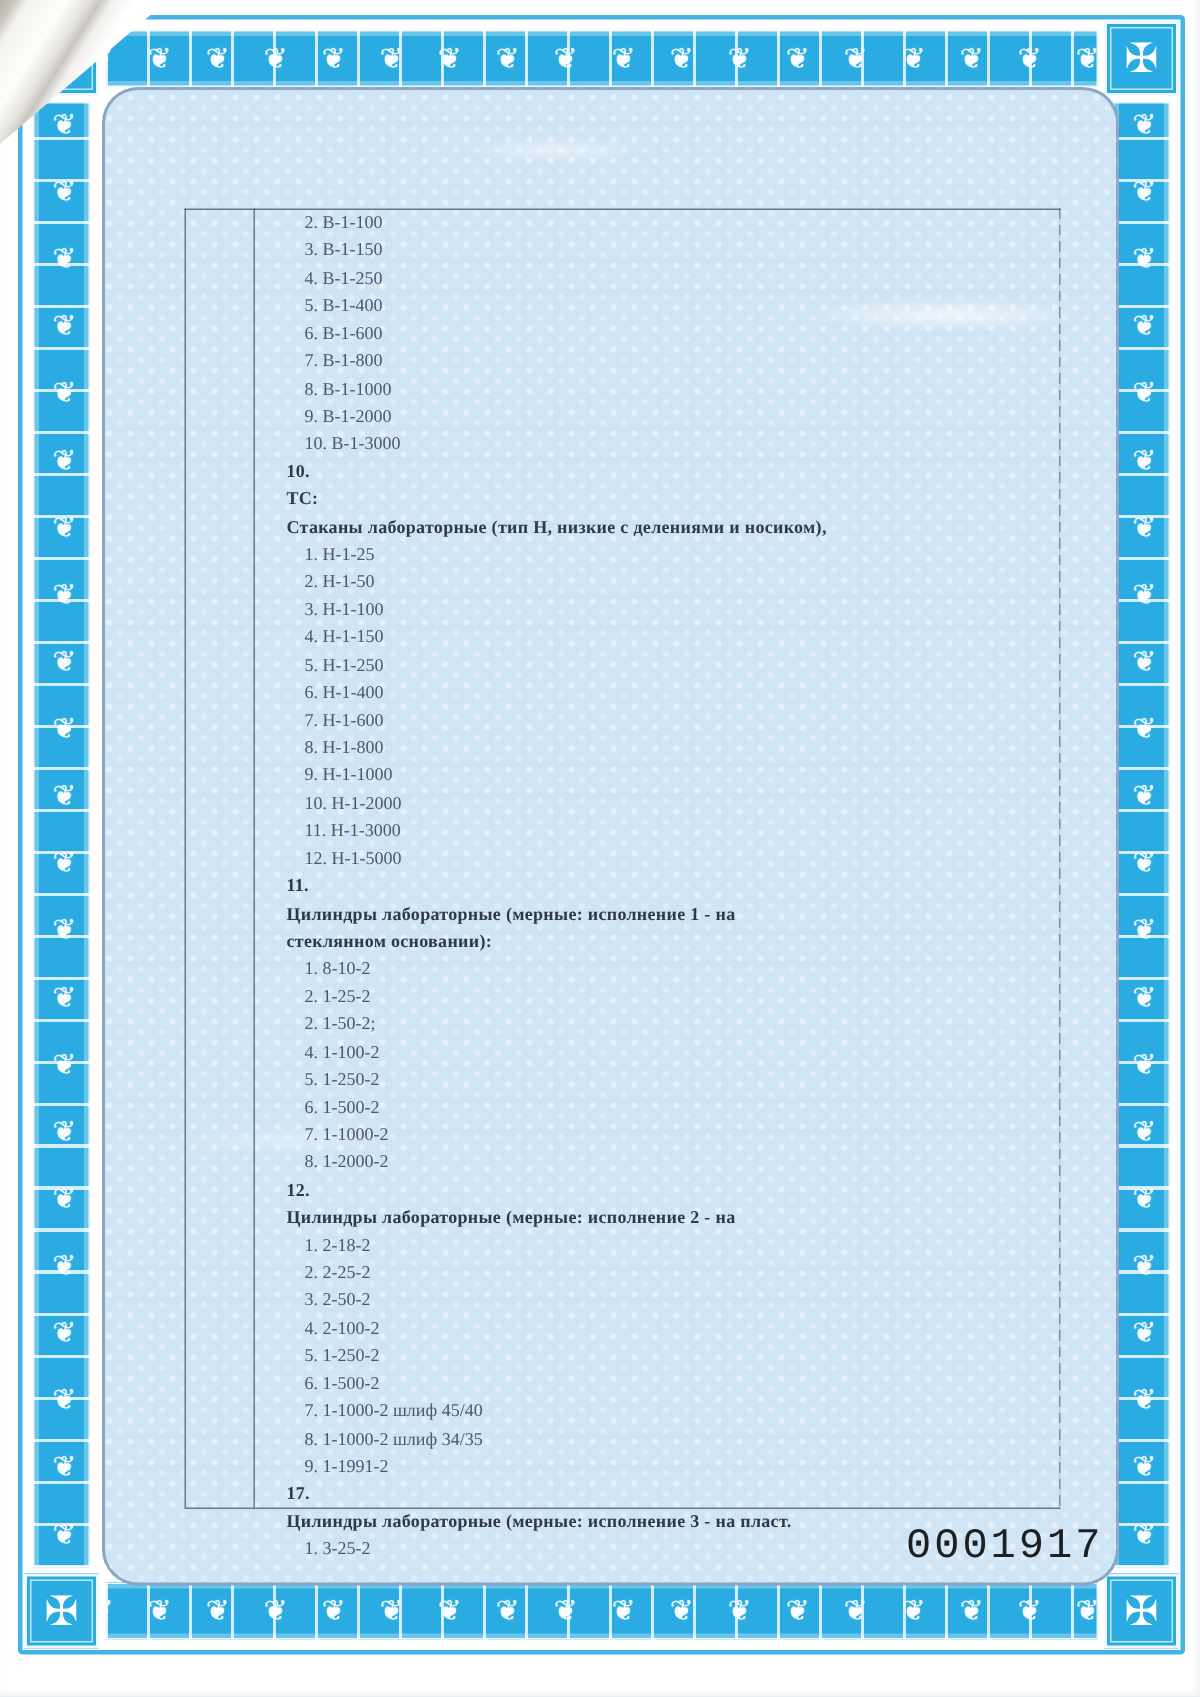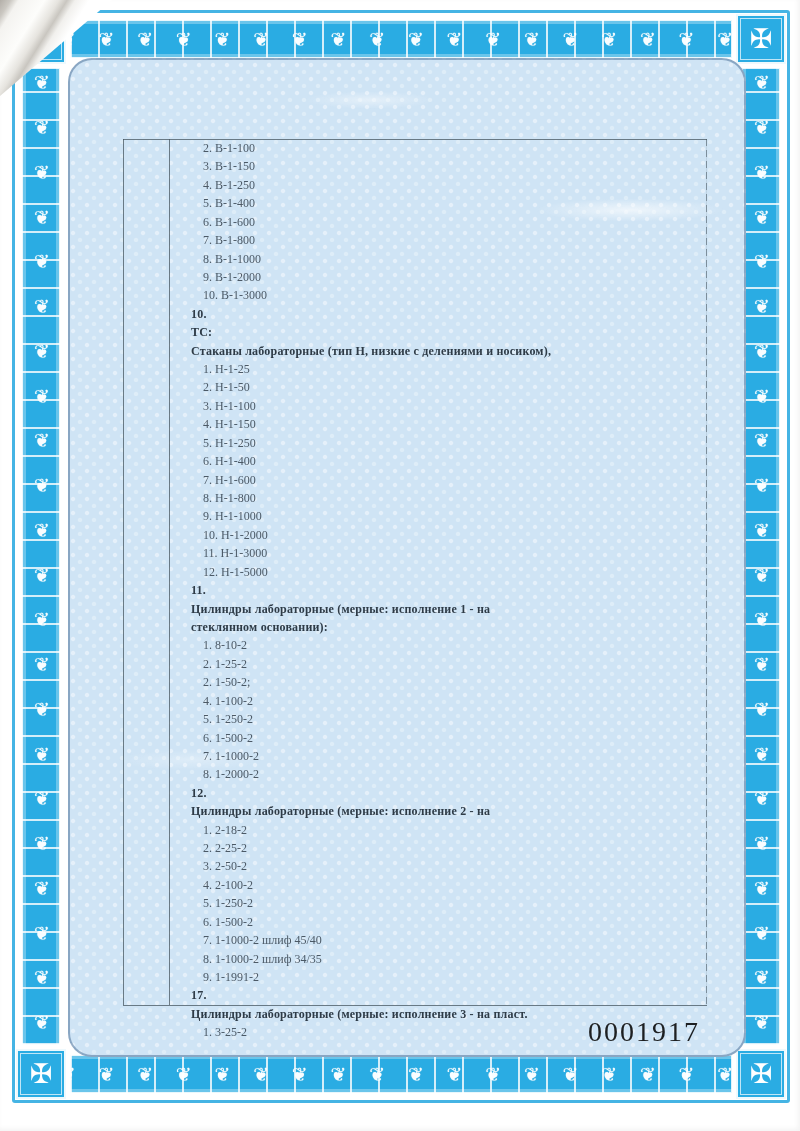--- a/index.html
+++ b/index.html
@@ -79,22 +79,22 @@
   
   .doc-body{
     position:absolute;left:99px;top:79px;width:537px;height:866px;
     font-size:12px;line-height:18.42px;color:#4b5966;
   }
   .item{padding-left:34px;white-space:nowrap;}
   .sec{display:flex;padding-left:22px;font-weight:bold;color:#2e3b47;letter-spacing:.2px;flex-direction:column;}
   .sec-num{width:28px;flex:none;}
   .sec-title{flex:1;}
   .serial{
-    position:absolute;left:518px;top:956px;
-    font-family:Liberation Serif, serif;
+    position:absolute;left:534px;top:956px;
+    font-family:Liberation Mono, monospace;
     font-size:28px;letter-spacing:2px;color:#1d1f21;
   }
   
   .fold{
     position:absolute;left:0;top:0;width:112px;height:96px;
     clip-path:polygon(0 0,100% 0,0 100%);
     background:linear-gradient(122deg,
       #b3afa8 0px,#cbc8c2 9px,#f4f3f0 16px,#fdfdfb 38px,
       #e6e4df 50px,#c9c6c0 57px,#f1f0ed 64px,#ffffff 76px);
     z-index:5;

